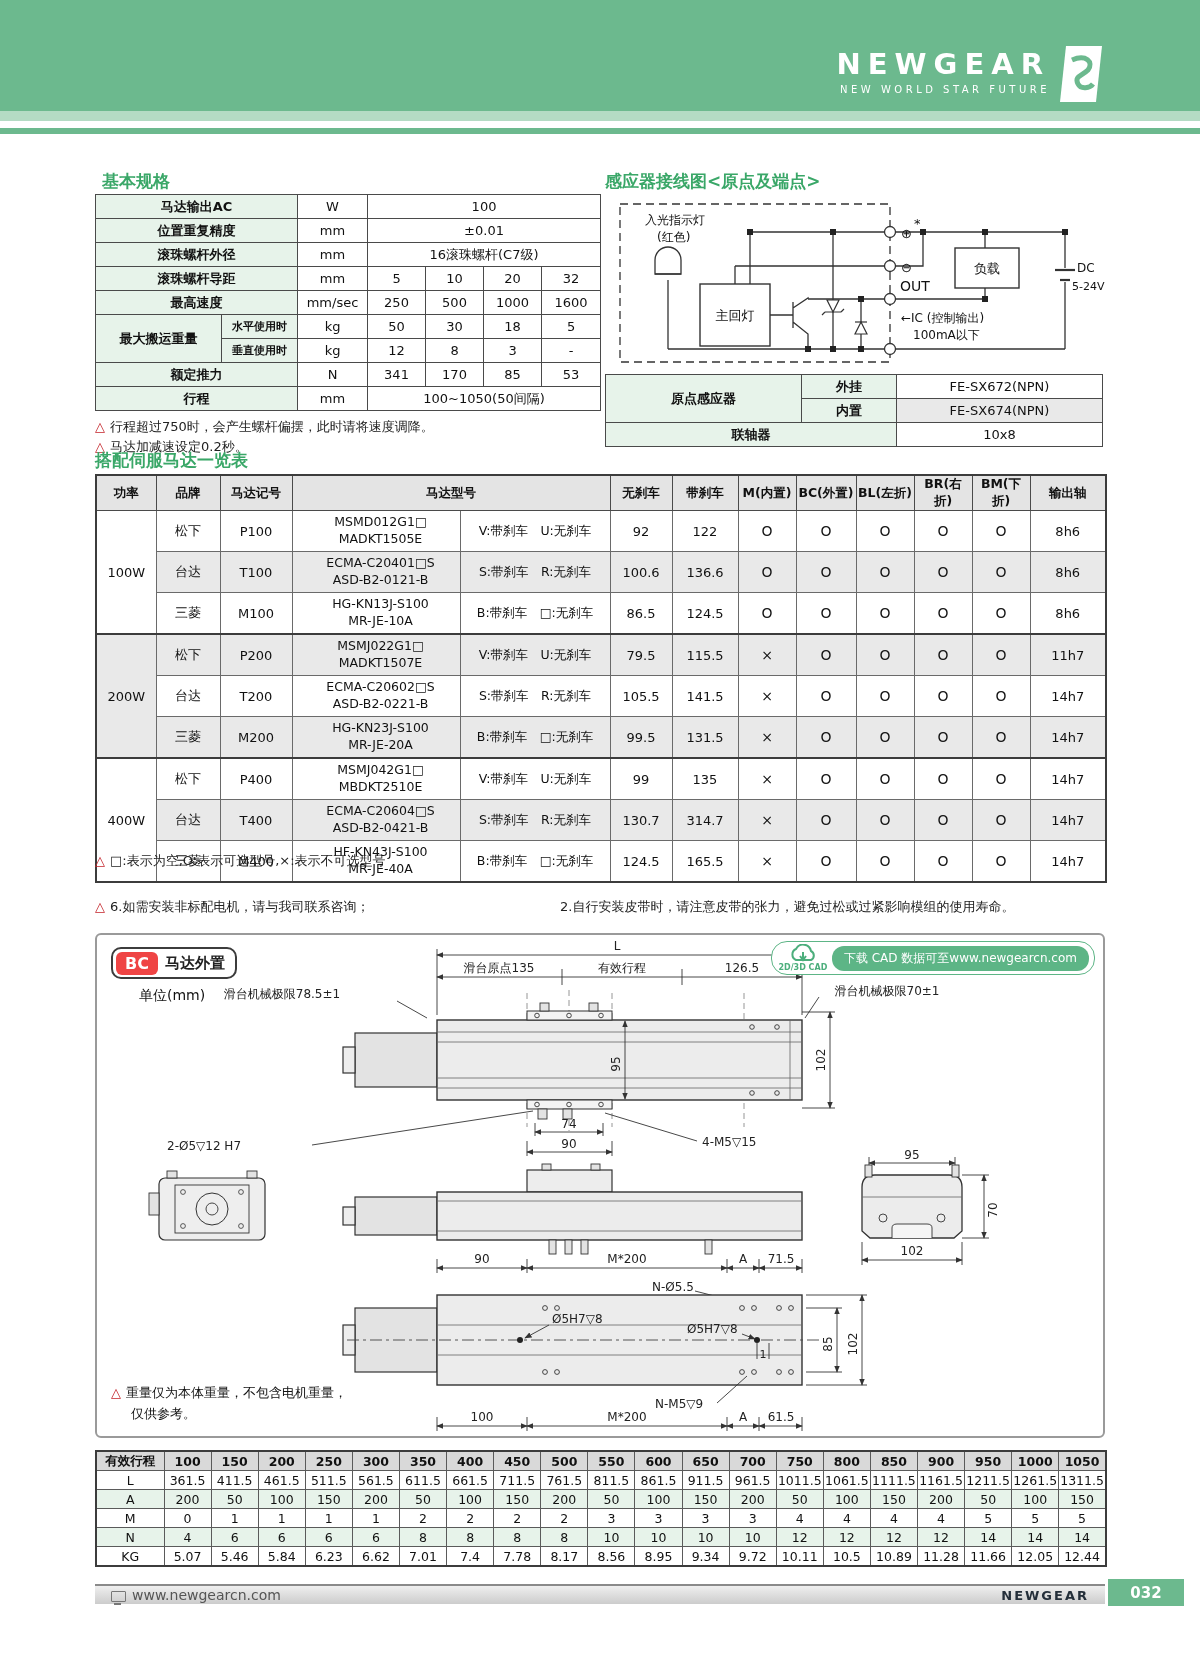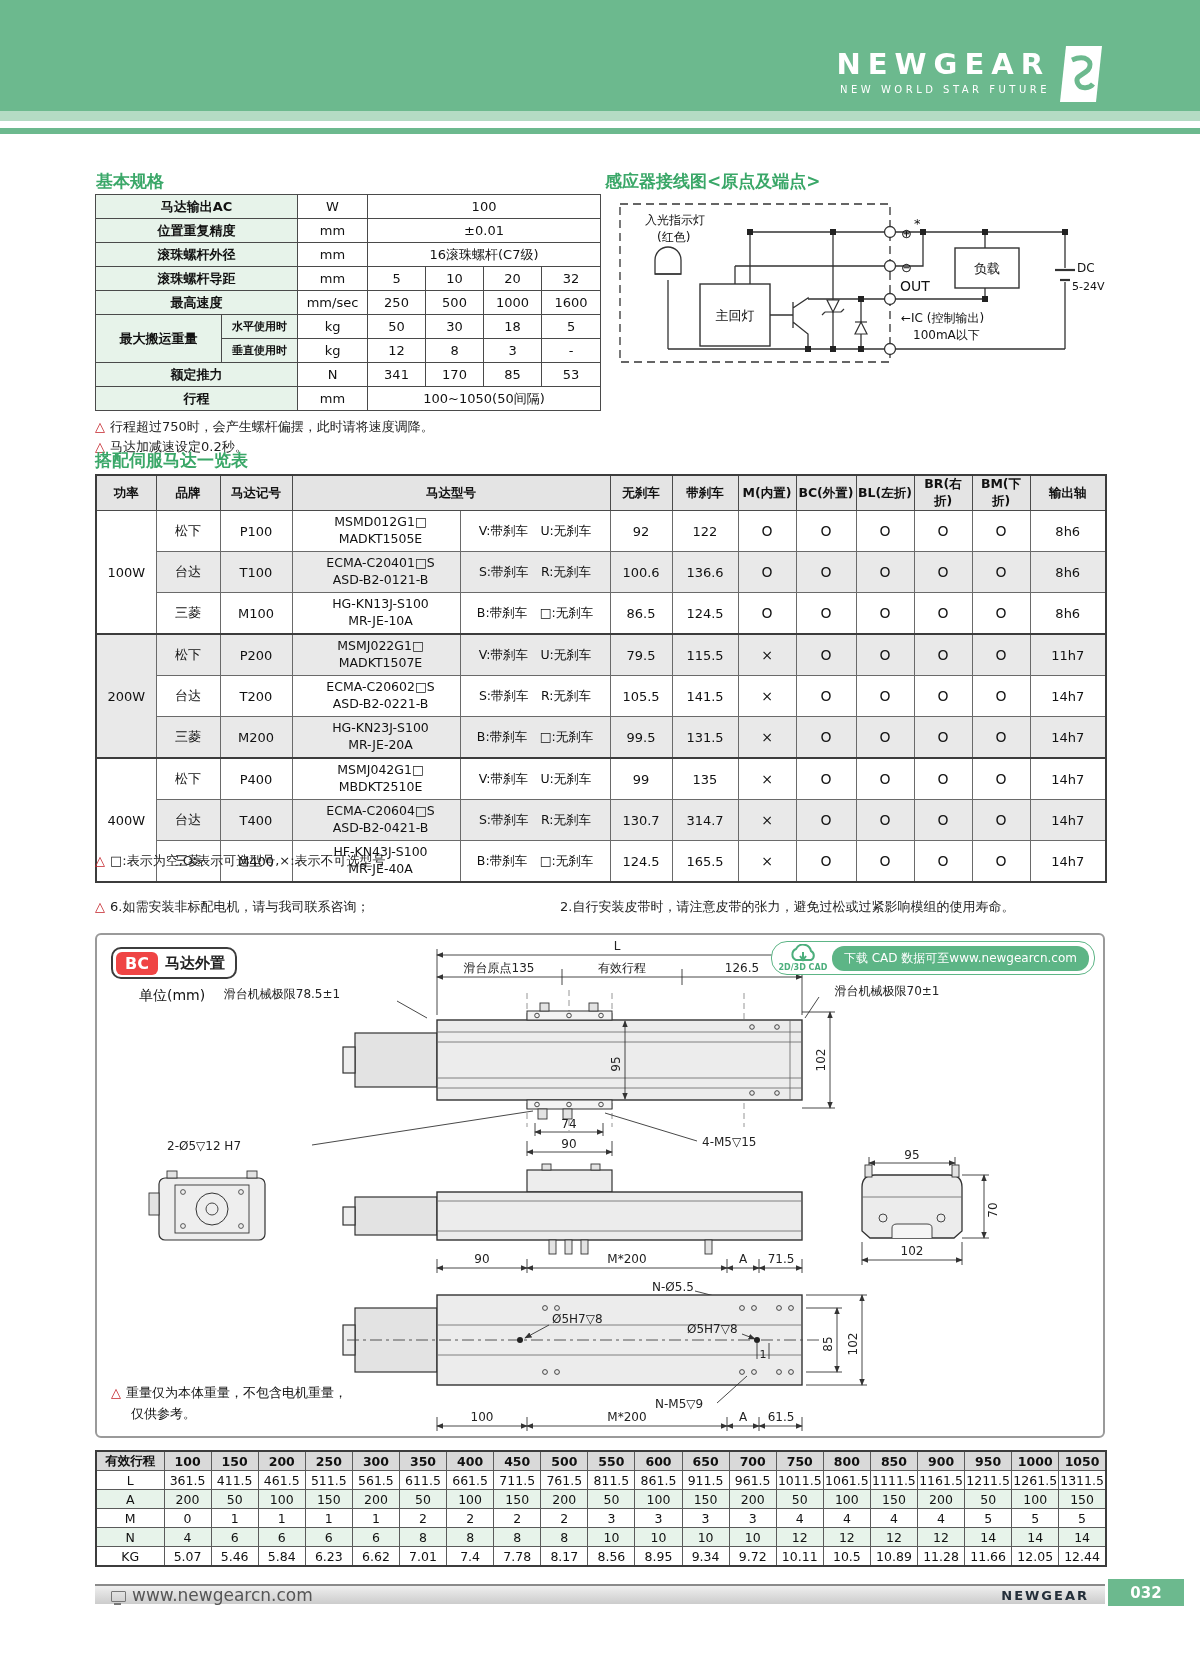--- a/index.html
+++ b/index.html
@@ -52,21 +52,21 @@
   .cadcloud{width:52px;text-align:center;color:#4cae7c;font-size:8px;font-weight:bold;line-height:1}
   .cadtext{background:#5db586;color:#fff;font-size:12px;border-radius:12px;padding:4px 12px;margin-left:3px;white-space:nowrap}
   .wnote{position:absolute;left:14px;top:448px;font-size:13px;line-height:1.6;z-index:3}
   .draw{position:absolute;left:0;top:0;width:1006px;height:501px}
   
   .circ{position:absolute;left:605px;top:192px}
   
   .fbar{position:absolute;left:95px;top:1584px;width:1010px;height:20px;
         background:linear-gradient(#efefef,#cccccc);border-top:2px solid #8a8a8a;
         display:flex;align-items:center;box-sizing:border-box}
-  .furl{font-size:17px;color:#555;margin-left:16px;text-decoration:none}
+  .furl{font-size:14px;color:#555;margin-left:16px;text-decoration:none}
   .mon{display:inline-block;width:13px;height:9px;border:1.5px solid #777;border-radius:1px;
        margin-right:6px;vertical-align:middle;position:relative}
   .mon:after{content:"";position:absolute;left:2px;bottom:-4px;width:7px;height:2px;background:#777}
   .fbrand{margin-left:auto;margin-right:16px;font-size:13px;font-weight:bold;color:#242f3a;letter-spacing:2px}
   .pnum{position:absolute;left:1108px;top:1579px;width:76px;height:27px;background:#6cb98e;color:#fff;
         font-weight:bold;font-size:15px;display:flex;align-items:center;justify-content:center}
   
   svg text{font-family:"DejaVu Sans","Liberation Sans",sans-serif}
 </style>
 </head>
@@ -80,21 +80,21 @@
       <div class="tg">NEW WORLD STAR FUTURE</div>
     </div>
     <svg class="lmark" viewBox="0 0 42 56">
       <path d="M6,0 L42,0 L36,56 L0,56 Z" fill="#fff"></path>
       <path d="M12,14 C26,8 34,16 28,24 C22,30 14,30 18,38 C21,44 30,42 33,38" fill="none" stroke="#6cb98e" stroke-width="5"></path>
     </svg>
     <div class="s1"></div>
     <div class="s2"></div>
   </div>
 
-  <div class="sect" style="left:96px;top:170px">基本规格</div>
+  <div class="sect" style="left:102px;top:170px">基本规格</div>
 
   <table class="spec" style="left:95px;top:194px;width:505px">
     <colgroup>
         <col style="width:126px">
         <col style="width:76px">
         <col style="width:70px">
         <col style="width:58px">
         <col style="width:58px">
         <col style="width:58px">
         <col style="width:59px">
@@ -231,20 +231,42 @@
       <text x="296" y="80" font-size="13">⊖</text>
       <text x="295" y="99" font-size="14">OUT</text>
       <text x="382" y="81" text-anchor="middle" font-size="13">负载</text>
       <text x="296" y="130">←IC (控制输出)</text>
       <text x="308" y="147">100mA以下</text>
       <text x="472" y="80" font-size="12">DC</text>
       <text x="467" y="98" font-size="11">5-24V</text>
     </g>
   </svg>
 
+  <table class="sentbl" style="left:605px;top:374px;width:497px">
+    <colgroup>
+        <col style="width:196px">
+        <col style="width:95px">
+        <col style="width:206px">
+      </colgroup>
+    <tbody>
+        <tr>
+          <td class="lbl" rowspan="2">原点感应器</td>
+          <td class="lbl">外挂</td>
+          <td>FE-SX672(NPN)</td>
+        </tr>
+    <tr>
+          <td class="lbl">内置</td>
+          <td class="shd">FE-SX674(NPN)</td>
+        </tr>
+    <tr>
+          <td class="lbl" colspan="2">联轴器</td>
+          <td>10x8</td>
+        </tr>
+  </tbody>
+    </table>
 
   <div class="sect" style="left:95px;top:449px">搭配伺服马达一览表</div>
 
   <table class="servo" style="left:95px;top:474px;width:1010px">
     <colgroup>
       <col style="width:60px">
         <col style="width:64px">
         <col style="width:72px">
         <col style="width:168px">
         <col style="width:150px">

